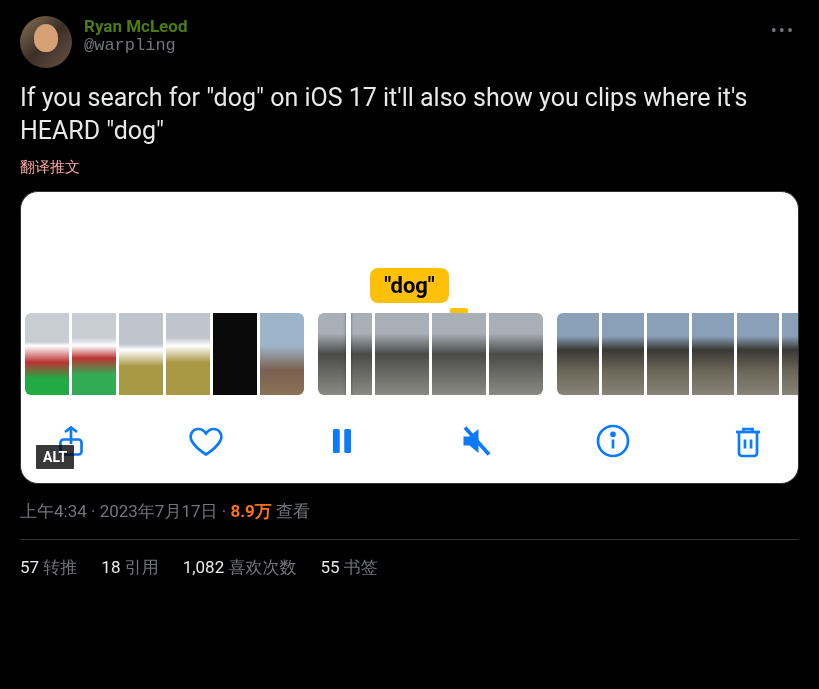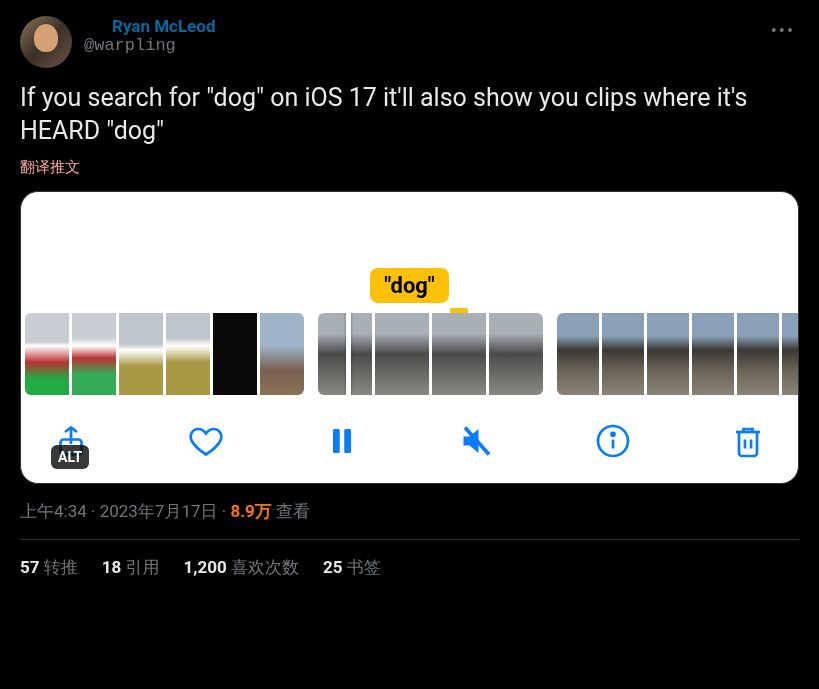--- a/index.html
+++ b/index.html
@@ -40,22 +40,21 @@
       border-radius: 50% 50% 45% 45%;
     }
     .user-col {
       display: flex;
       flex-direction: column;
       flex: 1;
     }
     .display-name {
       font-weight: 700;
       font-size: 17px;
-      color: #0369a1;
-      margin-left: 28px;
+      color: #4d7c0f;
     }
     .handle {
       color: #71767b;
       font-size: 17px;
       font-family: Liberation Mono, monospace;
     }
     .more-icon {
       color: #71767b;
       font-size: 18px;
       letter-spacing: 2px;
@@ -158,28 +157,28 @@
       align-items: center;
       padding: 18px 32px 24px;
     }
     .toolbar svg {
       width: 36px;
       height: 36px;
       cursor: pointer;
     }
     .alt-badge {
       position: absolute;
-      left: 30px;
+      left: 15px;
       bottom: 14px;
       background: rgba(0,0,0,0.78);
       color: #fff;
       font-weight: 700;
       font-size: 14px;
       padding: 4px 7px;
-      border-radius: 6px;
+      border-radius: 1px;
     }
     .meta-row {
       margin-top: 16px;
       color: #71767b;
       font-size: 17px;
       padding-bottom: 16px;
       border-bottom: 1px solid #2f3336;
     }
     .meta-row .views-count {
       color: #f97316;
@@ -188,21 +187,21 @@
     }
     .stats-row {
       display: flex;
       gap: 24px;
       padding-top: 16px;
       font-size: 17px;
       color: #71767b;
     }
     .stats-row .stat strong {
       color: #e7e9ea;
-      font-weight: 700;
+      font-weight: 400;
     }
   </style>
 </head>
 <body>
 
 <div class="tweet">
 
   <div class="header-row">
     <div class="avatar"></div>
     <div class="user-col">
@@ -283,17 +282,17 @@
     <div class="alt-badge">ALT</div>
   </div>
 
   <div class="meta-row">
     <span>上午4:34</span><span> · </span><span>2023年7月17日</span><span> · </span><span class="views-count">8.9万</span> <span>查看</span>
   </div>
 
   <div class="stats-row">
     <span class="stat"><strong>57</strong> <span>转推</span></span>
     <span class="stat"><strong>18</strong> <span>引用</span></span>
-    <span class="stat"><strong>1,200</strong> <span>喜欢次数</span></span>
-    <span class="stat"><strong>25</strong> <span>书签</span></span>
+    <span class="stat"><strong>1,082</strong> <span>喜欢次数</span></span>
+    <span class="stat"><strong>55</strong> <span>书签</span></span>
   </div>
 
 </div>
 
 </body></html>

